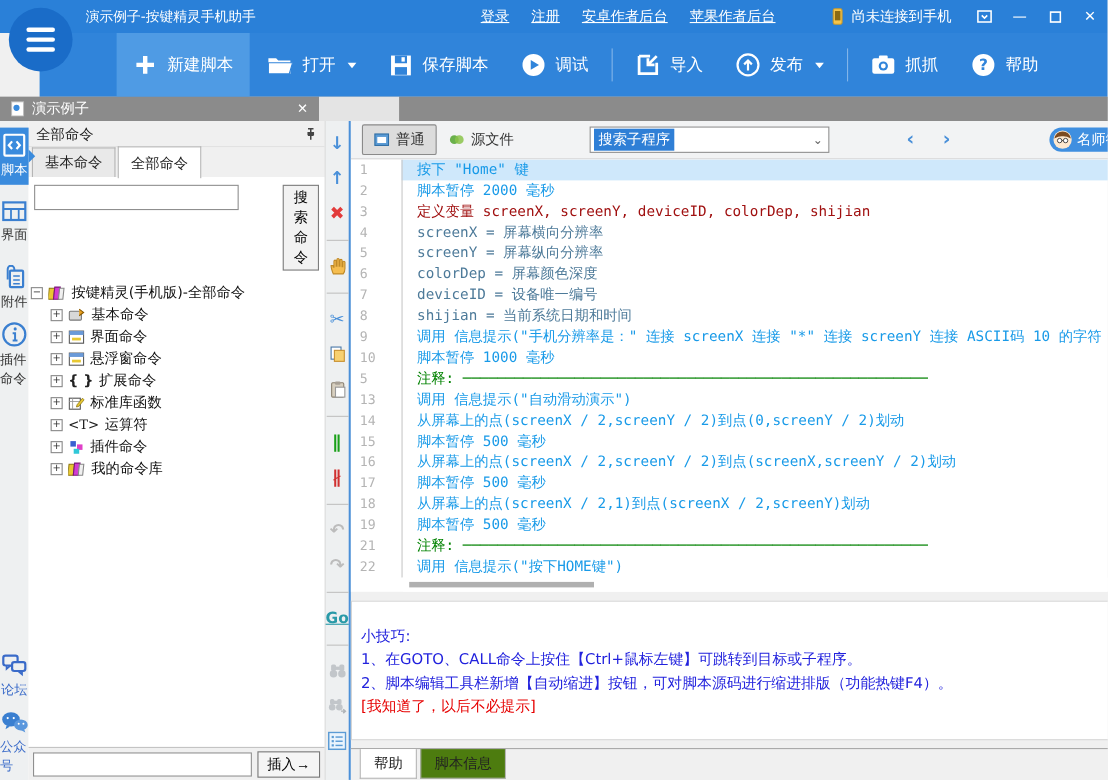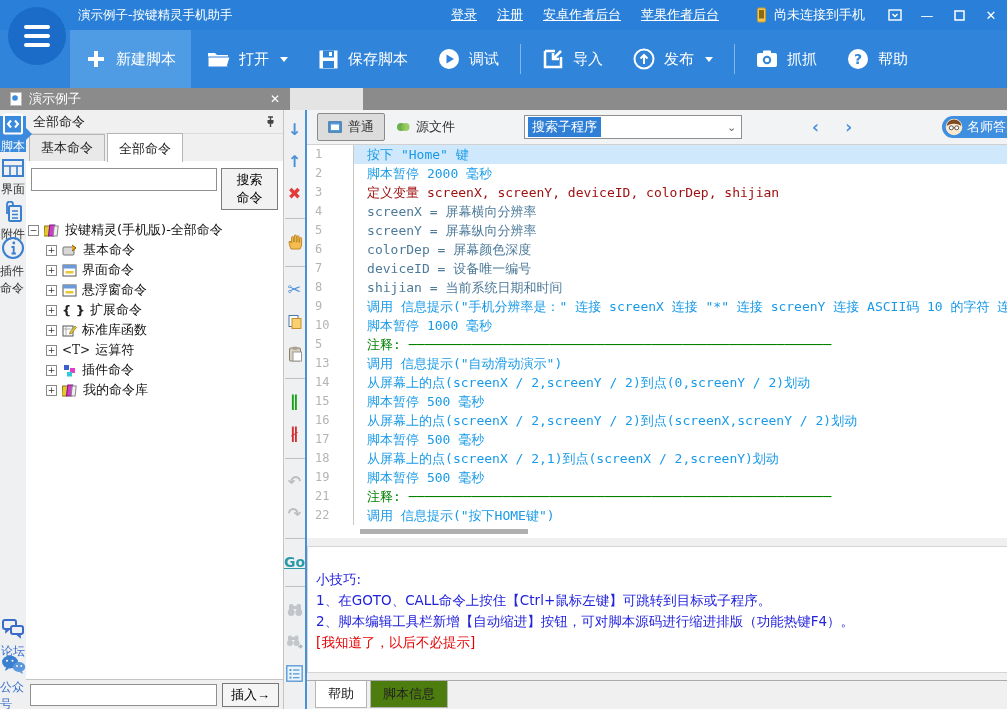--- a/index.html
+++ b/index.html
@@ -3,66 +3,66 @@
 <meta charset="utf-8">
 <style>
   * { margin:0; padding:0; box-sizing:border-box; }
   html,body { width:1007px; height:709px; overflow:hidden; }
   body { font-family:"DejaVu Sans","Liberation Sans",sans-serif; font-size:13px; background:#f0f0f0; position:relative; }
 
   
   .titlebar { height:30px; background:#2a80d8; display:flex; align-items:center; color:#fff; padding-left:78px; position:relative; z-index:5; }
   .titlebar .title { font-size:12.5px; }
   .tb-right { margin-left:auto; display:flex; align-items:center; }
-  .tb-links { display:flex; gap:20px; margin-right:22px; }
+  .tb-links { display:flex; gap:20px; margin-right:36px; }
   .tb-links a { color:#fff; text-decoration:underline; font-size:13px; cursor:pointer; }
   .conn { display:flex; align-items:center; gap:6px; padding:0 14px; font-size:13px; }
   .win-controls { display:flex; }
   .win-controls .wc { width:32px; height:30px; display:flex; align-items:center; justify-content:center; color:#fff; font-size:13px; cursor:pointer; }
 
   .logo { position:absolute; left:8px; top:7px; width:58px; height:58px; border-radius:50%; background:#1a6cc8; z-index:10; display:flex; flex-direction:column; justify-content:center; align-items:center; gap:5px; }
   .logo i { display:block; width:26px; height:4px; background:#fff; border-radius:2px; }
 
   
-  .toolbar { height:58px; background:#3084da; display:flex; align-items:center; padding-left:70px; color:#fff; }
+  .toolbar { height:58px; background:#3084da; display:flex; align-items:center; padding-left:70px; color:#fff;margin-left:36px; }
   .tbtn { display:flex; align-items:center; gap:9px; height:58px; padding:0 15px; font-size:15px; cursor:pointer; }
   .tbtn.active { background:#4f9be4; }
   .tdiv { width:1px; height:30px; background:rgba(255,255,255,.4); margin:0 6px; }
   .drop { width:0; height:0; border-left:4px solid transparent; border-right:4px solid transparent; border-top:5px solid #fff; margin-left:2px; }
 
   
   .tabstrip { height:22px; background:#8b8b8b; display:flex; }
   .doc-tab { width:290px; display:flex; align-items:center; gap:7px; padding:0 10px; color:#fff; font-size:13px; background:#8b8b8b; cursor:pointer; }
   .doc-tab .close { margin-left:auto; font-size:12px; font-weight:bold; cursor:pointer; }
   .strip-light { width:73px; background:#e4e4e4; }
   .strip-rest { flex:1; background:#8b8b8b; }
 
   
   .main { display:flex; height:599px; }
 
   
   .iconbar { width:55px; background:#eef0f1; display:flex; flex-direction:column; padding-top:6px; }
-  .side-item { height:36px; display:flex; flex-direction:column; align-items:center; justify-content:center; gap:3px; font-size:12px; color:#333; margin-bottom:8px; cursor:pointer; position:relative; }
+  .side-item { height:52px; display:flex; flex-direction:column; align-items:center; justify-content:center; gap:3px; font-size:12px; color:#333; margin-bottom:8px; cursor:pointer; position:relative; }
   .side-item svg { color:#3a7fd0; }
   .side-item.active { background:#3a8bdd; color:#fff; }
   .side-item.active svg { color:#fff; }
   .side-item.active::after { content:''; position:absolute; right:-6px; top:50%; margin-top:-6px; border-top:6px solid transparent; border-bottom:6px solid transparent; border-left:6px solid #3a8bdd; }
   .side-foot { color:#3a6bc9; }
   .mt-auto { margin-top:auto; }
 
   
   .cmdpanel { width:275px; background:#fff; border-right:1px solid #c4c4c4; display:flex; flex-direction:column; }
   .cp-header { height:24px; background:#f0f0f0; display:flex; align-items:center; padding:0 7px; color:#222; border-bottom:1px solid #dcdcdc; }
   .cp-header .pin { margin-left:auto; cursor:pointer; }
   .cp-tabs { height:27px; background:#f0f0f0; display:flex; align-items:flex-end; padding-left:3px; }
   .cp-tab { padding:4px 11px; font-size:13px; background:#e9e9e9; border:1px solid #b5b5b5; border-bottom:none; margin-right:2px; color:#222; cursor:pointer; }
   .cp-tab.active { background:#fff; padding-top:6px; position:relative; top:1px; }
   .cp-search { display:flex; padding:7px 5px 6px 5px; gap:4px; background:#fff; }
   .cp-search input { flex:1; height:23px; border:1px solid #8f8f8f; padding:0 4px; font-size:13px; }
-  .cp-search button { font-size:13px; padding:2px 9px; background:#f2f2f2; border:1px solid #7d7d7d; cursor:pointer; }
+  .cp-search button { font-size:13px; padding:2px 9px; background:#f2f2f2; border:1px solid #7d7d7d; cursor:pointer;margin-left:36px; }
   .cp-tree { flex:1; background:#fff; padding:4px 2px; overflow:hidden; font-size:13px; color:#111; }
   .trow { display:flex; align-items:center; gap:5px; height:20px; white-space:nowrap; cursor:pointer; }
   .trow.child { padding-left:18px; }
   .exp { width:11px; height:11px; border:1px solid #888; background:#fff; font-size:9px; line-height:9px; text-align:center; color:#333; flex:none; cursor:pointer; }
   .cp-insert { height:30px; border-top:1px solid #c4c4c4; background:#f0f0f0; display:flex; align-items:center; padding:0 4px; gap:5px; }
   .cp-insert input { flex:1; height:22px; border:1px solid #8f8f8f; background:#fff; padding:0 4px; }
   .cp-insert button { font-size:13px; padding:2px 8px; background:#f5f5f5; border:1px solid #777; cursor:pointer; white-space:nowrap; }
 
   
   .midbar { width:33px; background:#eef0f1; border-right:2px solid #4a90d9; display:flex; flex-direction:column; align-items:center; padding-top:10px; }

